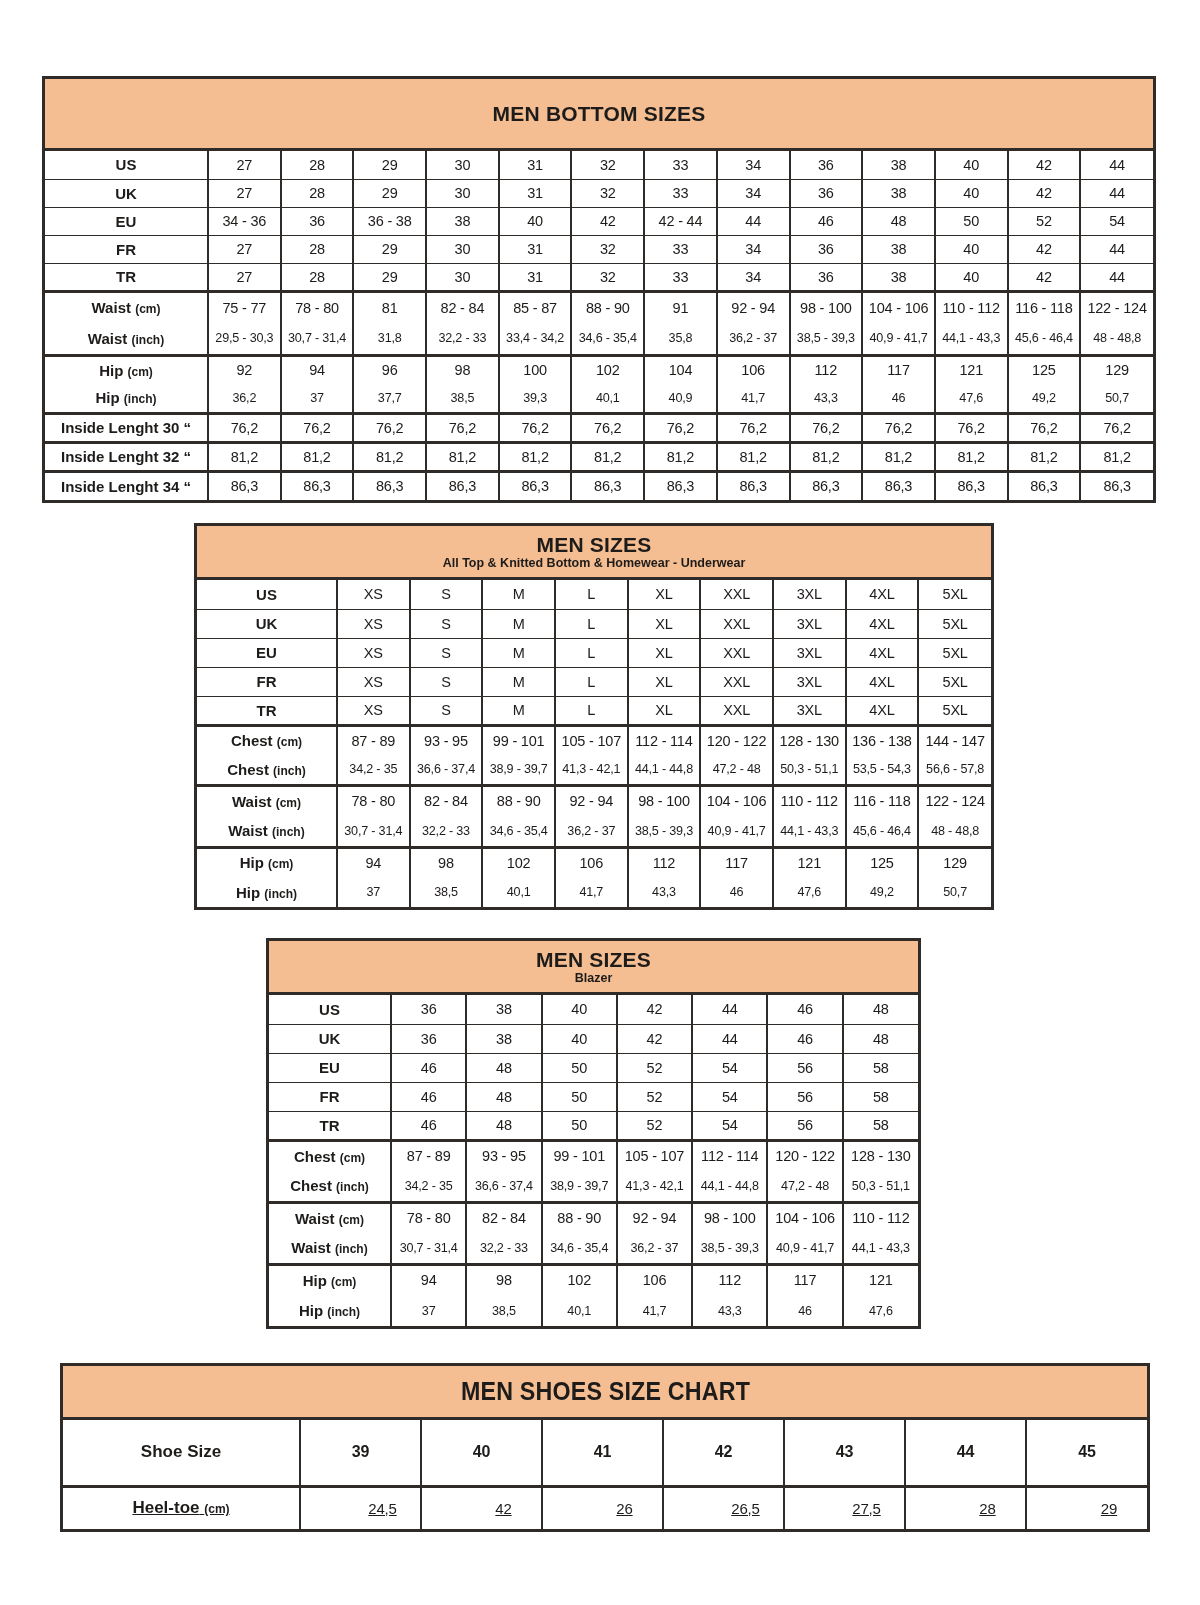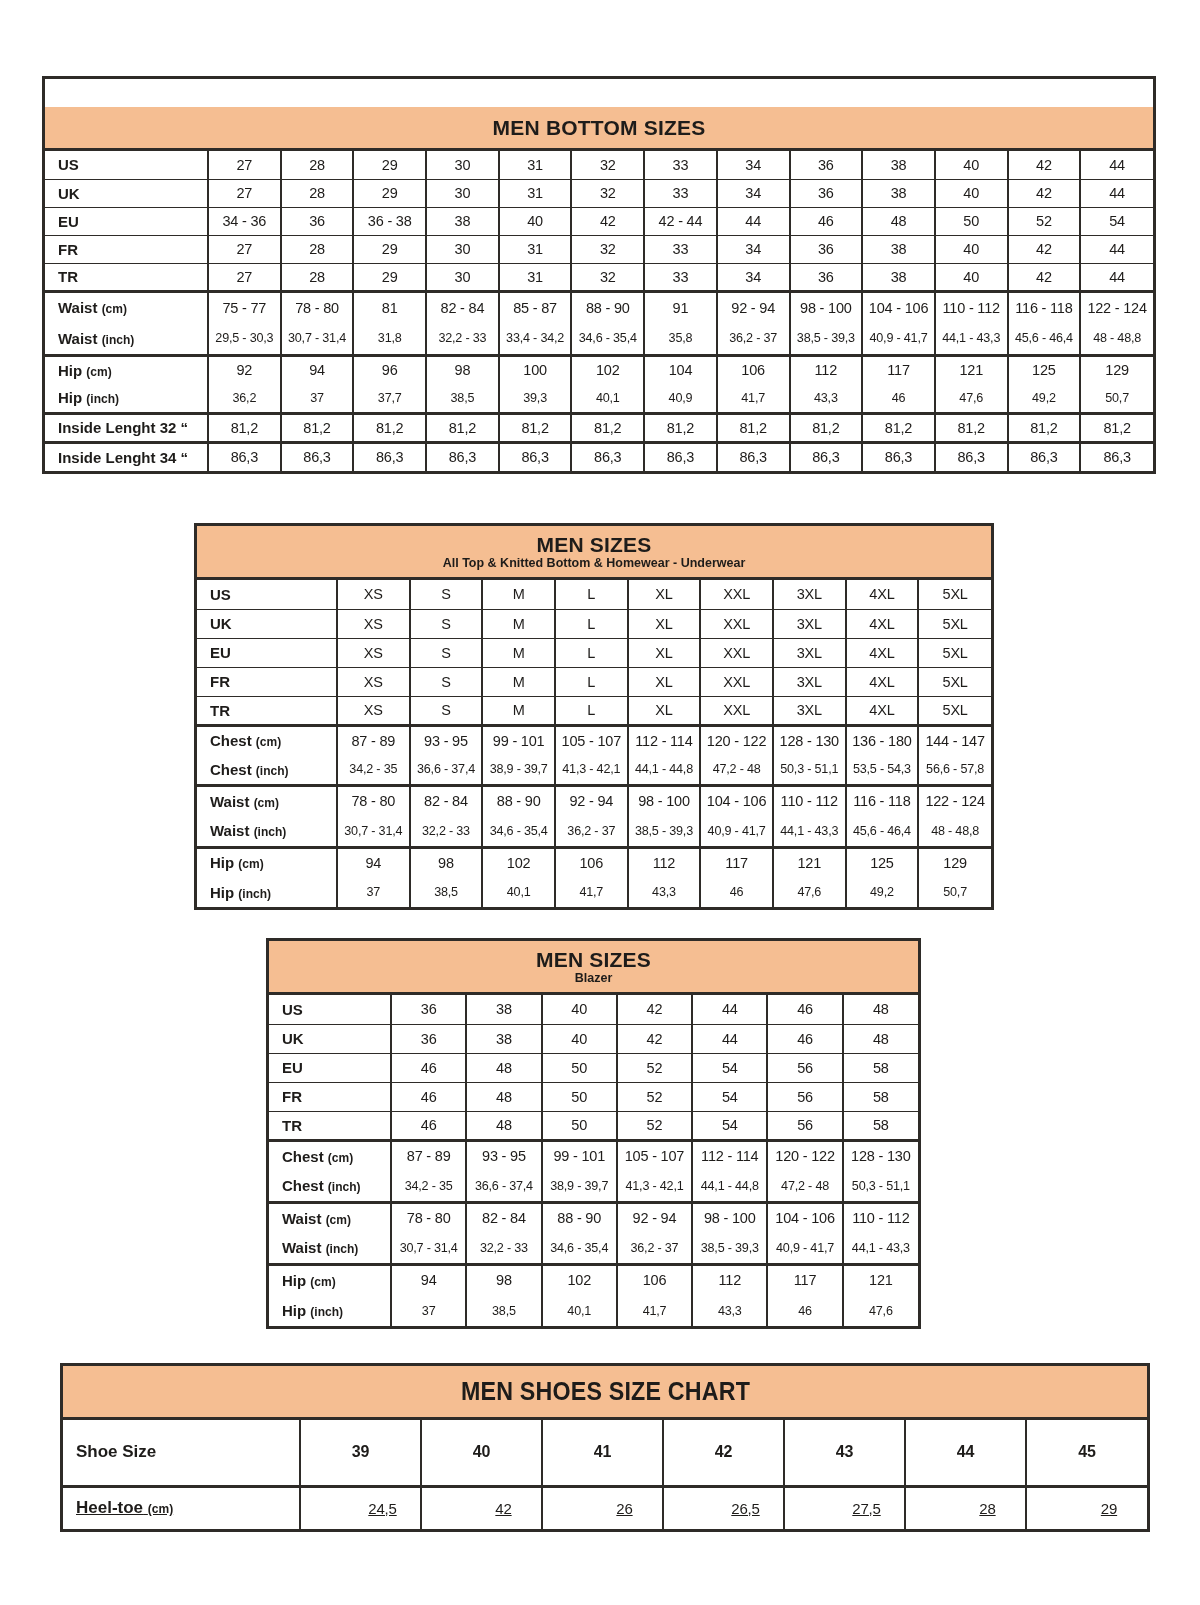--- a/index.html
+++ b/index.html
@@ -18,37 +18,37 @@
   }
   .chart-title { font-weight: 700; font-size: 21px; letter-spacing: .2px; line-height: 1.1; }
   .chart-subtitle { font-weight: 700; font-size: 12.5px; line-height: 1.1; }
   table.grid { border-collapse: collapse; width: 100%; table-layout: fixed; }
   .grid td { border-left: 2px solid #2e2b28; padding: 0; overflow: hidden; vertical-align: middle; }
   .grid tr td:first-child { border-left: none; }
   tr.group-start td { border-top: 3px solid #2e2b28; }
   tr.row-cont td   { border-top: 1.5px solid #2e2b28; }
   tr.pair-cont td  { border-top: none; }
   tr.first-row td  { border-top: none; }
-  td.label { text-align: left; padding-left: 13px; font-weight: 700; font-size: 15px; white-space: nowrap; }
+  td.label { text-align: center; font-weight: 700; font-size: 15px; white-space: nowrap; }
   td.label .unit { font-size: 12px; font-weight: 700; }
   td.cell { text-align: center; font-size: 14.5px; white-space: nowrap; letter-spacing: -0.2px; }
   tr.unit-inch td.cell { font-size: 12.6px; }
   
   section[data-tindex="3"] .chart-title { font-size: 25px; transform: scaleX(.93); }
   section[data-tindex="3"] td.label { font-size: 17px; margin-left: 28px; }
   section[data-tindex="3"] tr.g0 td.cell { font-weight: 700; font-size: 16px; }
   section[data-tindex="3"] tr.g1 td.cell { font-size: 15px; padding-left: 44px; }
 </style>
 </head>
 <body>
 
 <main id="charts-root">
 
     <section class="chart" data-tindex="0" style="left: 42px; top: 76px; width: 1114px;">
-      <header class="chart-header" style="height: 44px; margin-top: 28px;">
+      <header class="chart-header" style="height: 72px;">
         <div class="chart-title">MEN BOTTOM SIZES</div>
 
       </header>
       <table class="grid">
         <colgroup>
           <col style="width: 163px;">
           <col>
           <col>
           <col>
           <col>
@@ -200,20 +200,36 @@
             <td class="cell">39,3</td>
             <td class="cell">40,1</td>
             <td class="cell">40,9</td>
             <td class="cell">41,7</td>
             <td class="cell">43,3</td>
             <td class="cell">46</td>
             <td class="cell">47,6</td>
             <td class="cell">49,2</td>
             <td class="cell">50,7</td>
           </tr>
+          <tr class="g3 group-start" style="height: 29px;">
+            <td class="label"><span>Inside Lenght 30 “</span></td>
+            <td class="cell">76,2</td>
+            <td class="cell">76,2</td>
+            <td class="cell">76,2</td>
+            <td class="cell">76,2</td>
+            <td class="cell">76,2</td>
+            <td class="cell">76,2</td>
+            <td class="cell">76,2</td>
+            <td class="cell">76,2</td>
+            <td class="cell">76,2</td>
+            <td class="cell">76,2</td>
+            <td class="cell">76,2</td>
+            <td class="cell">76,2</td>
+            <td class="cell">76,2</td>
+          </tr>
           <tr class="g4 group-start" style="height: 29px;">
             <td class="label"><span>Inside Lenght 32 “</span></td>
             <td class="cell">81,2</td>
             <td class="cell">81,2</td>
             <td class="cell">81,2</td>
             <td class="cell">81,2</td>
             <td class="cell">81,2</td>
             <td class="cell">81,2</td>
             <td class="cell">81,2</td>
             <td class="cell">81,2</td>
@@ -324,21 +340,21 @@
           </tr>
           <tr class="g1 group-start" style="height: 30px;">
             <td class="label"><span>Chest</span> <span class="unit">(cm)</span></td>
             <td class="cell">87 - 89</td>
             <td class="cell">93 - 95</td>
             <td class="cell">99 - 101</td>
             <td class="cell">105 - 107</td>
             <td class="cell">112 - 114</td>
             <td class="cell">120 - 122</td>
             <td class="cell">128 - 130</td>
-            <td class="cell">136 - 180</td>
+            <td class="cell">136 - 138</td>
             <td class="cell">144 - 147</td>
           </tr>
           <tr class="g1 pair-cont unit-inch" style="height: 30px;">
             <td class="label"><span>Chest</span> <span class="unit">(inch)</span></td>
             <td class="cell">34,2 - 35</td>
             <td class="cell">36,6 - 37,4</td>
             <td class="cell">38,9 - 39,7</td>
             <td class="cell">41,3 - 42,1</td>
             <td class="cell">44,1 - 44,8</td>
             <td class="cell">47,2 - 48</td>

